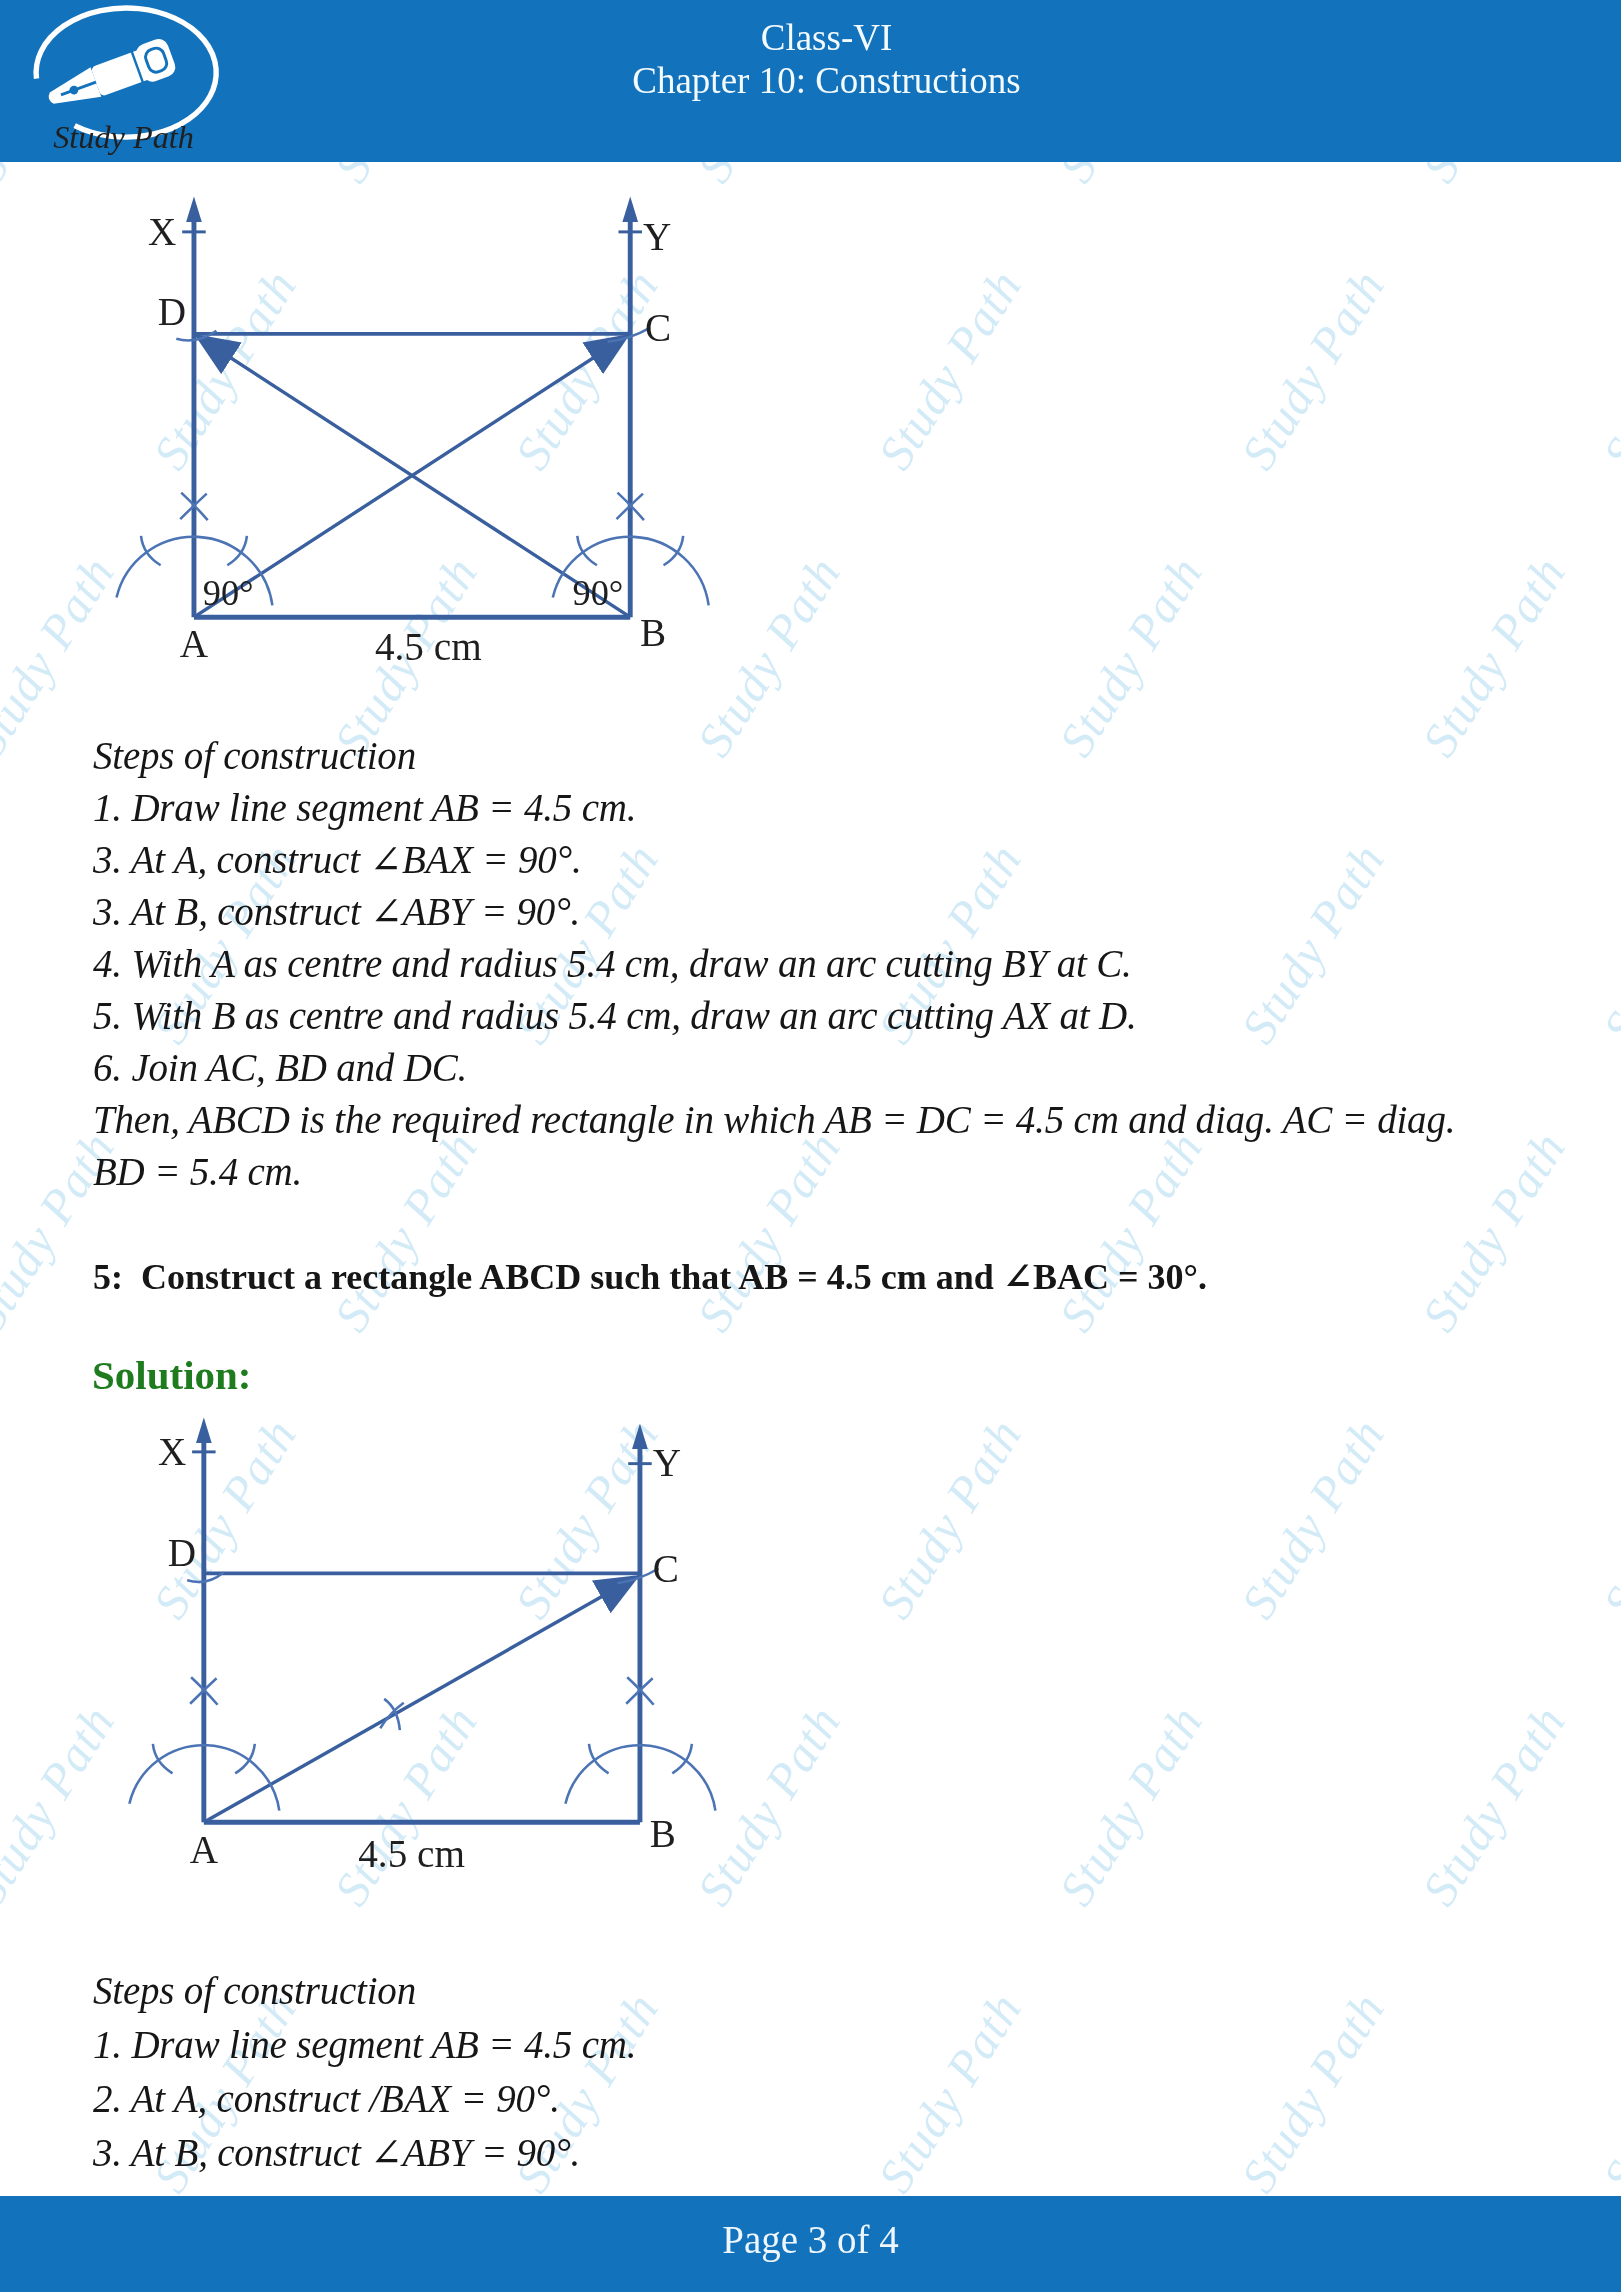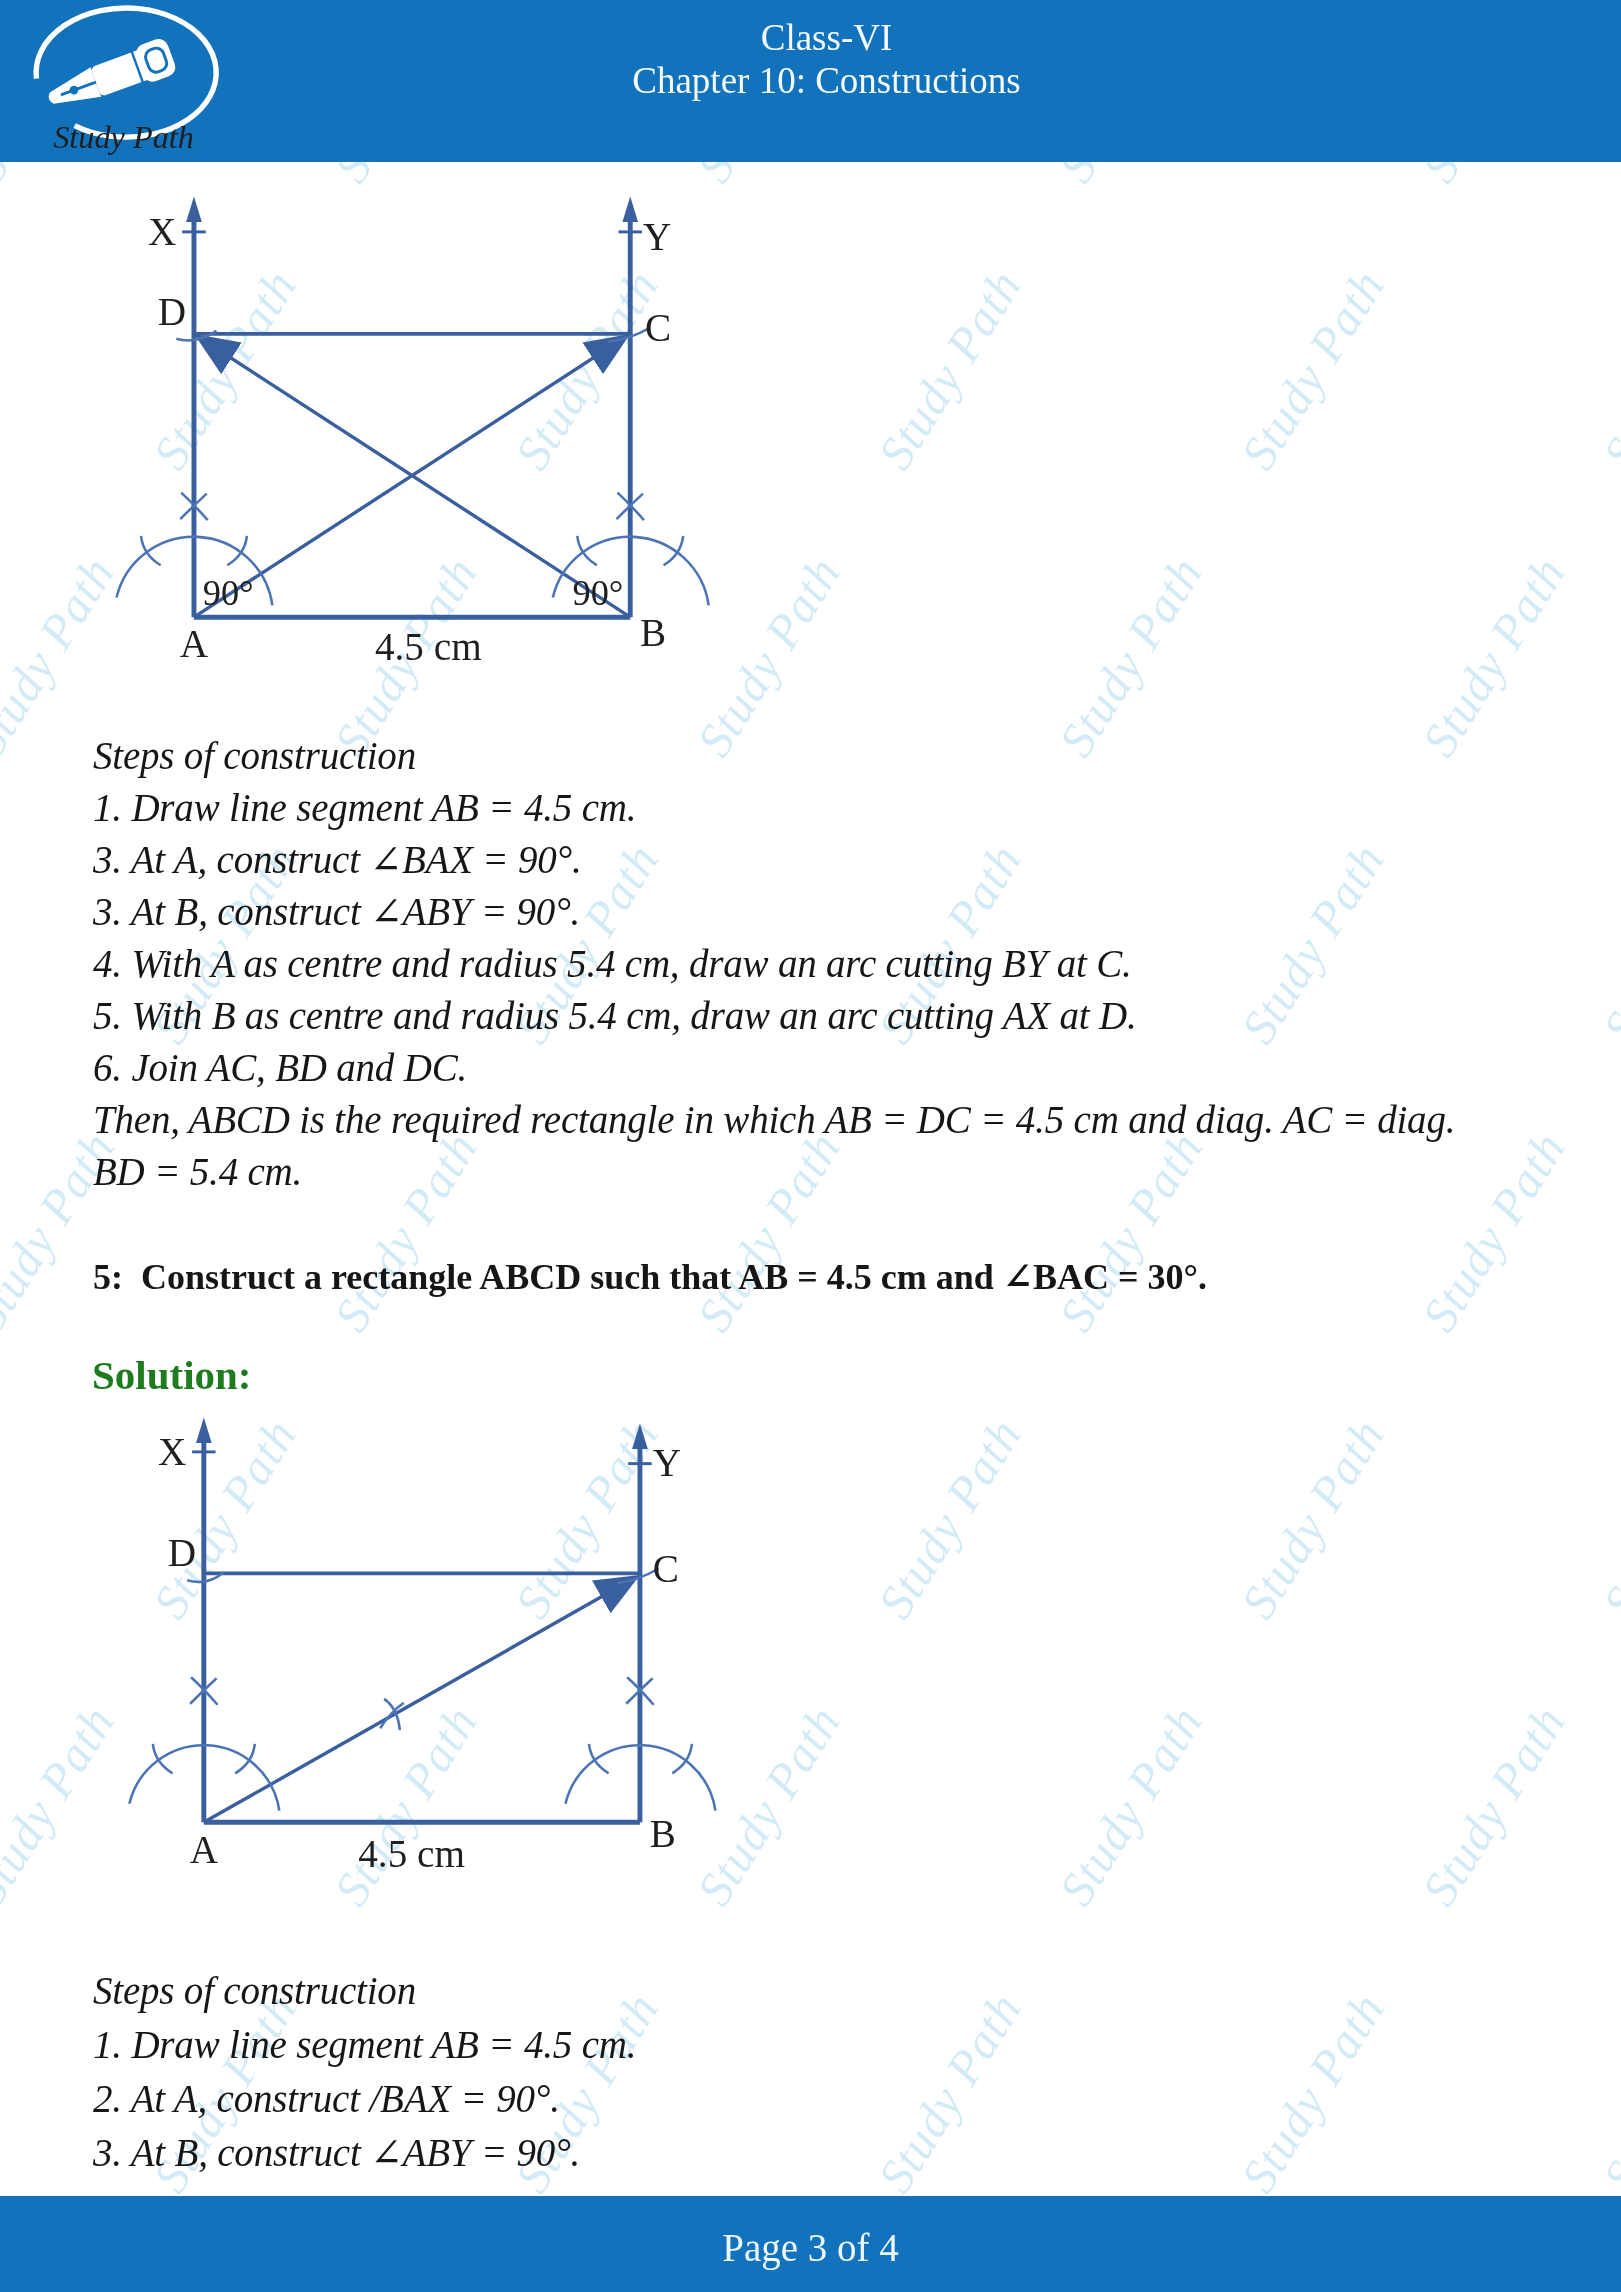--- a/index.html
+++ b/index.html
@@ -6,21 +6,21 @@
   .page{position:relative;width:1621px;height:2293px;background:#ffffff;overflow:hidden;
         font-family:"Liberation Serif","DejaVu Serif",serif;color:#161616;}
   .band{position:absolute;left:0;width:1621px;background:#1272BC;}
   .band.header{top:0;height:162px;}
   .band.footer{top:2196px;height:97px;}
   .hdr-text{position:absolute;left:0;width:1621px;text-align:center;color:#f4fbff;
             font-size:37px;line-height:43px;}
   .hdr-line{height:43px;}
   .logo{position:absolute;left:13.7px;top:2px;}
   .footer-text{position:absolute;left:0;top:2217px;width:1621px;text-align:center;
-               color:#eef7fd;font-size:39px;margin-top:8px;}
+               color:#eef7fd;font-size:39px;}
   .wm-layer{position:absolute;left:0;top:0;width:1621px;height:2293px;pointer-events:none;}
   .wm{position:absolute;font-style:italic;font-size:49px;color:#b7ddf3;opacity:.6;
       white-space:nowrap;transform:rotate(-58deg);letter-spacing:1px;}
   .tblock{position:absolute;left:93px;font-size:39px;letter-spacing:-0.2px;font-style:italic;}
   .tline{height:52px;white-space:pre;}
   .tline-lg{height:54px;white-space:pre;}
   .q5{position:absolute;left:93px;top:1255px;font-size:36px;font-weight:700;white-space:pre;}
   .sol{position:absolute;left:92px;top:1351px;font-size:41px;font-weight:700;color:#1E7B1E;}
   svg text{font-family:"Liberation Serif","DejaVu Serif",serif;fill:#1f1f1f;}
   .dsvg{position:absolute;}

